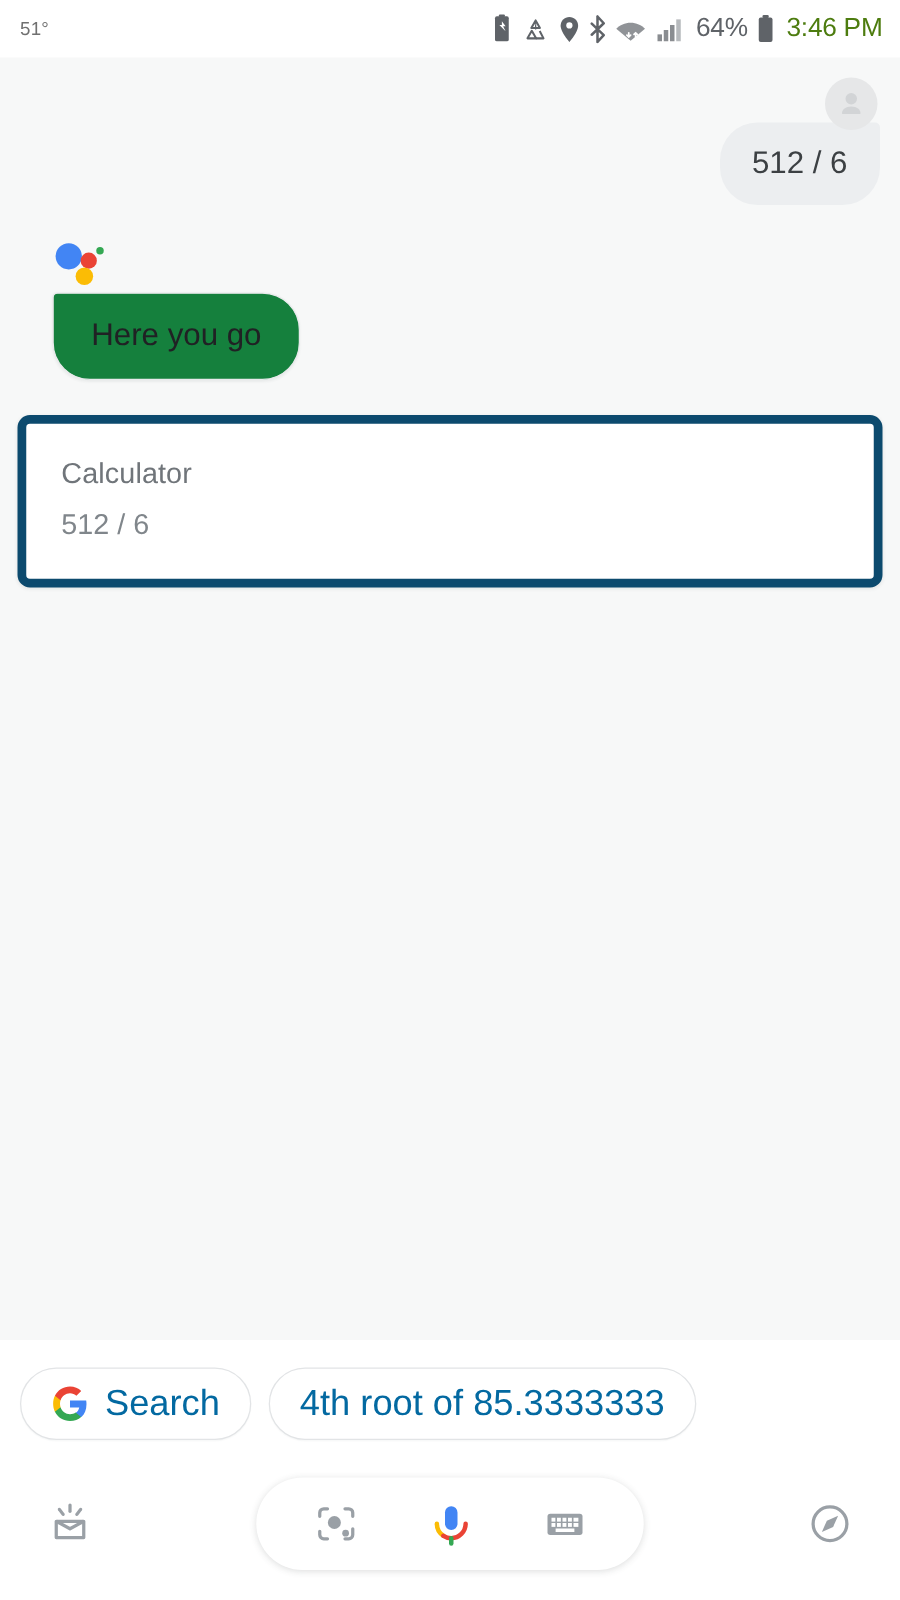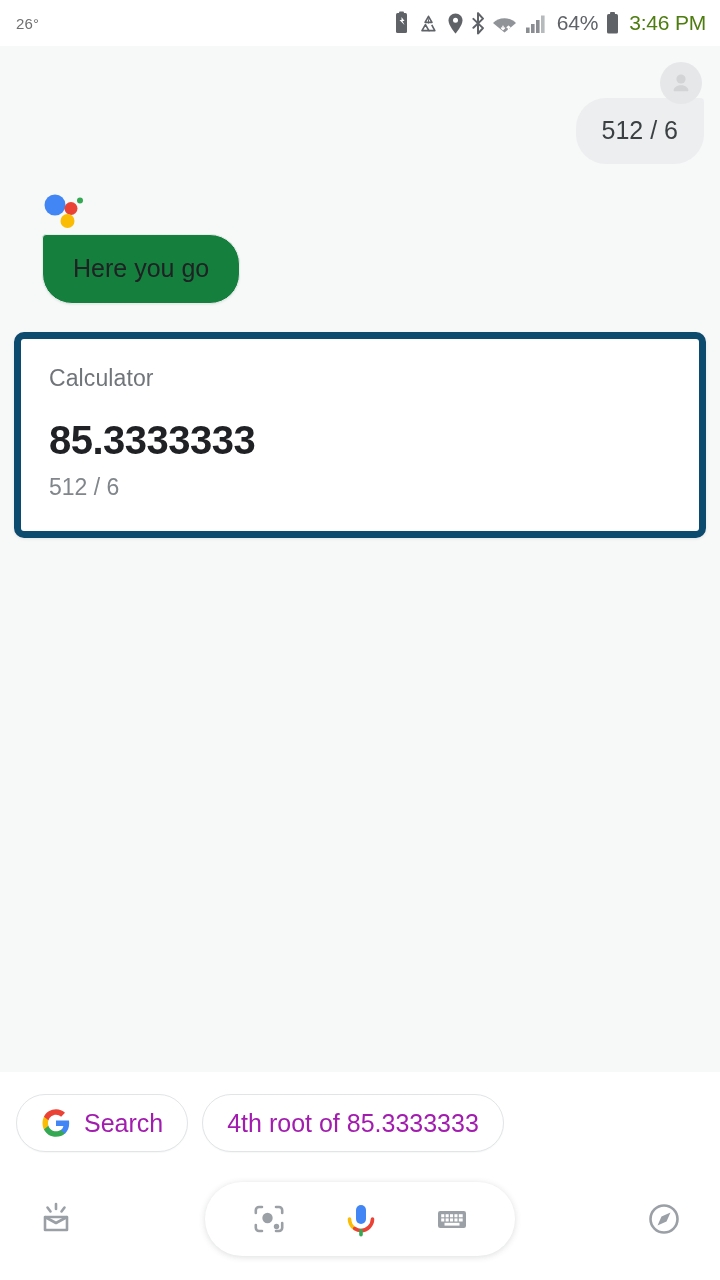--- a/index.html
+++ b/index.html
@@ -90,22 +90,22 @@
     padding:22px 16px 16px 16px;
     white-space:nowrap; overflow:hidden;
   }
   .chip {
     display:flex; align-items:center; gap:13px;
     border:1px solid #e2e4e6;
     border-radius:30px;
     background:#ffffff;
     padding:0 24px;
     height:58px;
-    font-size:25px;
-    color:#a21caf;
+    font-size:29px;
+    color:#0369a1;
     box-shadow:0 1px 1px rgba(60,64,67,.04);
     flex:0 0 auto;
   }
 
   .toolbar {
     height:112px;
     display:flex; align-items:center; justify-content:space-between;
     padding:0 34px 10px 34px;
     position:relative;
   }
@@ -120,21 +120,21 @@
     padding:0 18px;
   }
   .tool-btn { display:flex; align-items:center; justify-content:center; }
 </style>
 </head>
 <body>
 
 <div id="app">
 
   <div class="statusbar">
-    <span class="status-temp">26°</span>
+    <span class="status-temp">51°</span>
     <div class="status-right">
 
       <svg class="sicon" width="17" height="24" viewBox="0 0 17 24">
         <rect x="3" y="2" width="11" height="20" rx="1.5" fill="#5f6368"></rect>
         <rect x="6" y="0.5" width="5" height="2" rx="1" fill="#5f6368"></rect>
         <path d="M8.5 6 l3 4 h-2 l2 4 -5 -5 h2 z" fill="#ffffff"></path>
       </svg>
 
       <svg class="sicon" width="23" height="23" viewBox="0 0 24 24">
         <g fill="none" stroke="#5f6368" stroke-width="1.7" stroke-linejoin="round">
@@ -200,21 +200,20 @@
           <circle cx="29" cy="14.5" r="6.5" fill="#ea4335"></circle>
           <circle cx="25.5" cy="27" r="7" fill="#fbbc05"></circle>
           <circle cx="38" cy="6.5" r="3" fill="#34a853"></circle>
         </svg>
       </div>
       <div class="assist-bubble">Here you go</div>
     </div>
 
     <div class="card">
       <div class="card-label">Calculator</div>
-      <div class="card-result">85.3333333</div>
       <div class="card-expr">512 / 6</div>
     </div>
 
   </div>
 
   <div class="bottom">
 
     <div class="chips">
 
       <div class="chip">

